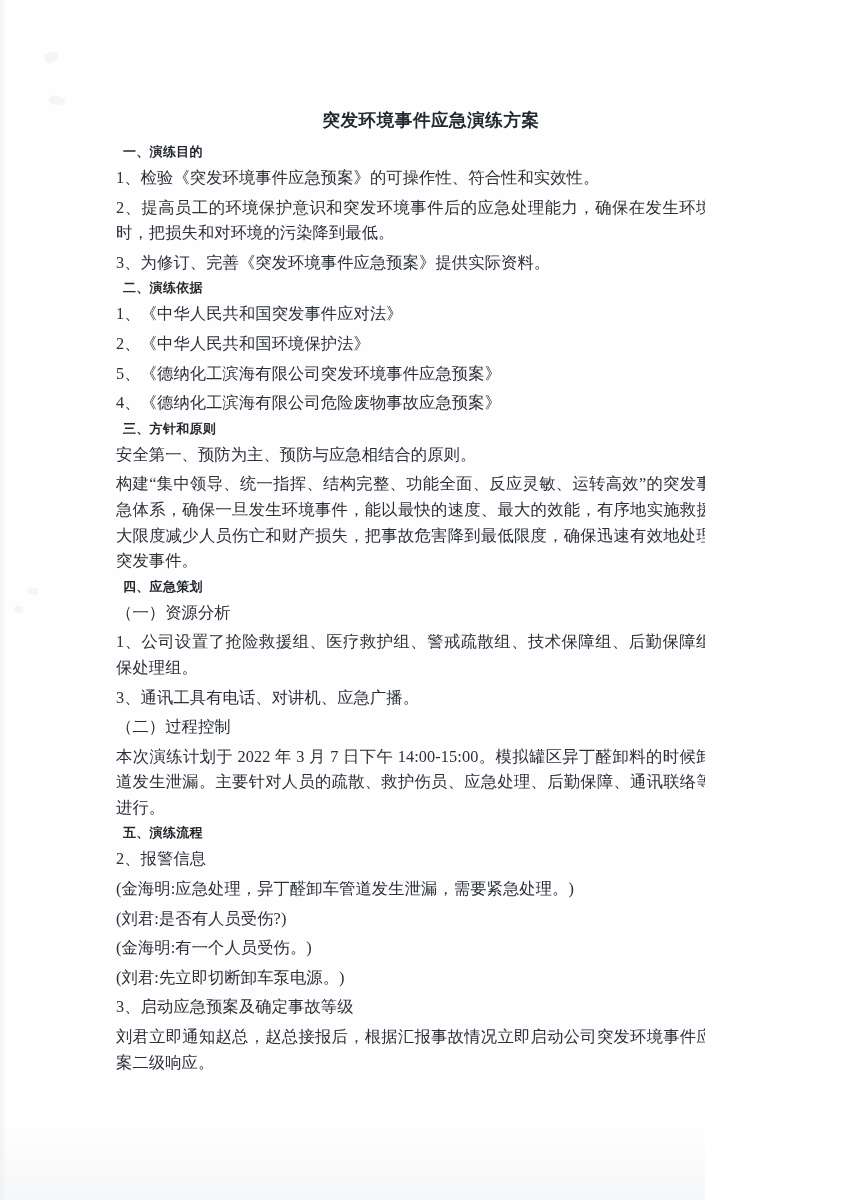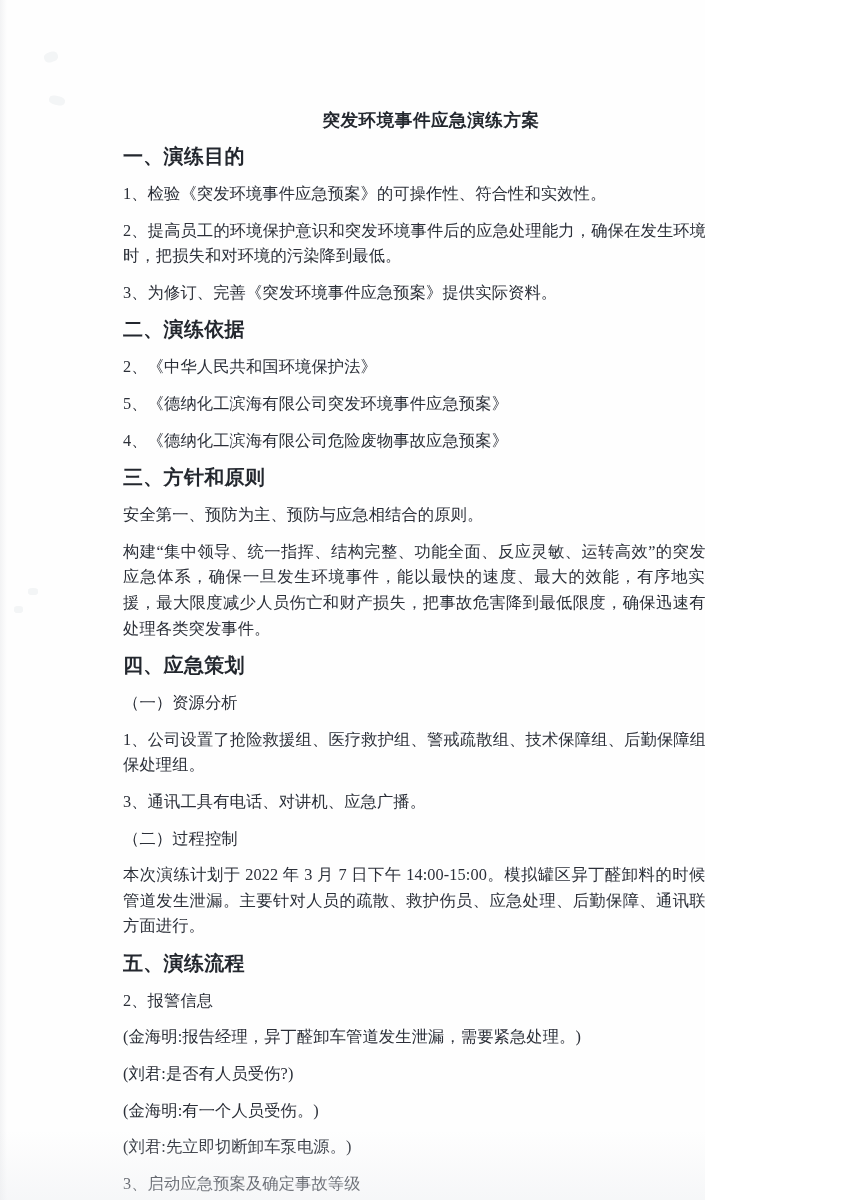--- a/index.html
+++ b/index.html
@@ -57,30 +57,30 @@
     text-align: center;
     font-weight: bold;
     font-size: 17.5px;
     letter-spacing: .6px;
     margin: 0 0 11px 0;
     color: #24282f;
   }
 
   .sec-head {
     font-weight: bold;
-    font-size: 20px;
+    font-size: 13px;
     margin: 1px 0 1px 11px;
     letter-spacing: .3px;
     color: #23272e;
   }
 
   .line {
     font-size: 16.3px;
     line-height: 25.6px;
-    margin: 11px;
+    margin: 4px;
     letter-spacing: .1px;
     text-align: justify;
   }
 
   
   .faded {
     color: #c98b96;
   }
 
   
@@ -101,20 +101,21 @@
   <div class="doc">
 
     <div class="doc-title">突发环境事件应急演练方案</div>
 
     <div class="sec-head">一、演练目的</div>
     <p class="line">1、检验《突发环境事件应急预案》的可操作性、符合性和实效性。</p>
     <p class="line">2、提高员工的环境保护意识和突发环境事件后的应急处理能力，确保在发生环境事件时，把损失和对环境的污染降到最低。</p>
     <p class="line">3、为修订、完善《突发环境事件应急预案》提供实际资料。</p>
 
     <div class="sec-head">二、演练依据</div>
+    <p class="line">1、《中华人民共和国突发事件应对法》</p>
     <p class="line">2、《中华人民共和国环境保护法》</p>
     <p class="line">5、《德纳化工滨海有限公司突发环境事件应急预案》</p>
     <p class="line">4、《德纳化工滨海有限公司危险废物事故应急预案》</p>
 
     <div class="sec-head">三、方针和原则</div>
     <p class="line">安全第一、预防为主、预防与应急相结合的原则。</p>
     <p class="line">构建“集中领导、统一指挥、结构完整、功能全面、反应灵敏、运转高效”的突发事件应急体系，确保一旦发生环境事件，能以最快的速度、最大的效能，有序地实施救援，最大限度减少人员伤亡和财产损失，把事故危害降到最低限度，确保迅速有效地处理各类突发事件。</p>
 
     <div class="sec-head">四、应急策划</div>
 
@@ -123,21 +124,21 @@
 
 
     <p class="line">3、通讯工具有电话、对讲机、应急广播。</p>
 
     <p class="line">（二）过程控制</p>
     <p class="line">本次演练计划于 2022 年 3 月 7 日下午 14:00-15:00。模拟罐区异丁醛卸料的时候卸车管道发生泄漏。主要针对人员的疏散、救护伤员、应急处理、后勤保障、通讯联络等方面进行。</p>
 
     <div class="sec-head">五、演练流程</div>
 
     <p class="line">2、报警信息</p>
-    <p class="line">(金海明:报告经理，异丁醛卸车管道发生泄漏，需要紧急处理。)</p>
+    <p class="line">(金海明:应急处理，异丁醛卸车管道发生泄漏，需要紧急处理。)</p>
     <p class="line">(刘君:是否有人员受伤?)</p>
     <p class="line">(金海明:有一个人员受伤。)</p>
     <p class="line">(刘君:先立即切断卸车泵电源。)</p>
     <p class="line">3、启动应急预案及确定事故等级</p>
     <p class="line">刘君立即通知赵总，赵总接报后，根据汇报事故情况立即启动公司突发环境事件应急预案二级响应。</p>
 
   </div>
 
   <div class="bottom-haze"></div>
 </div>

